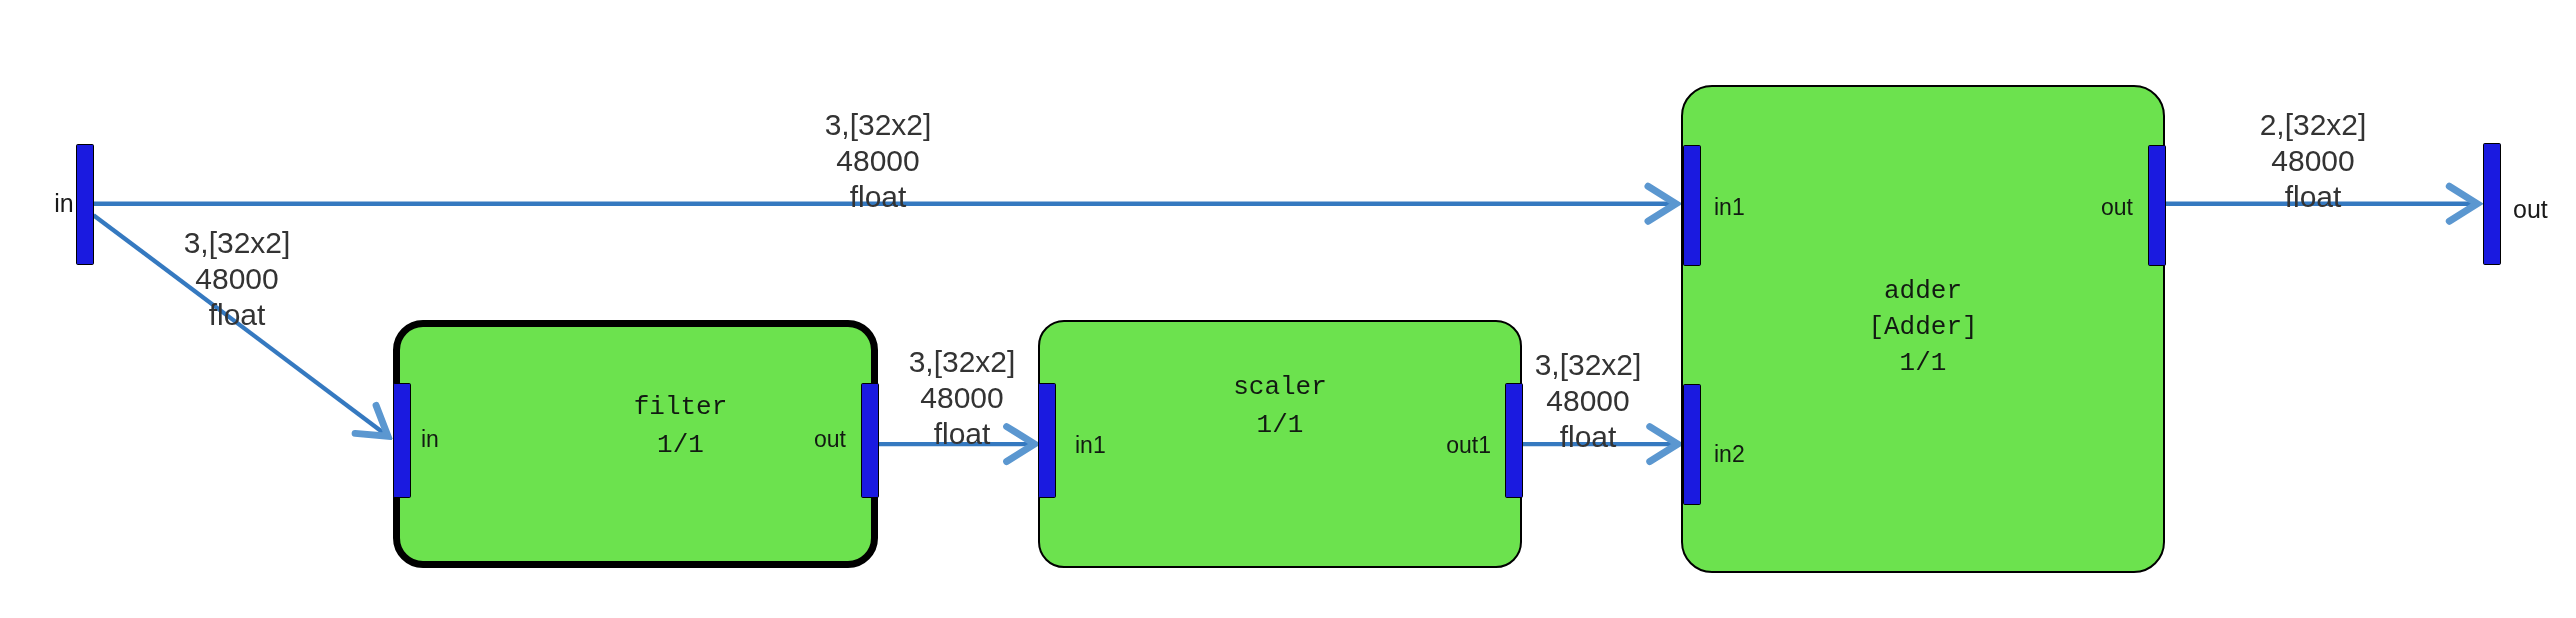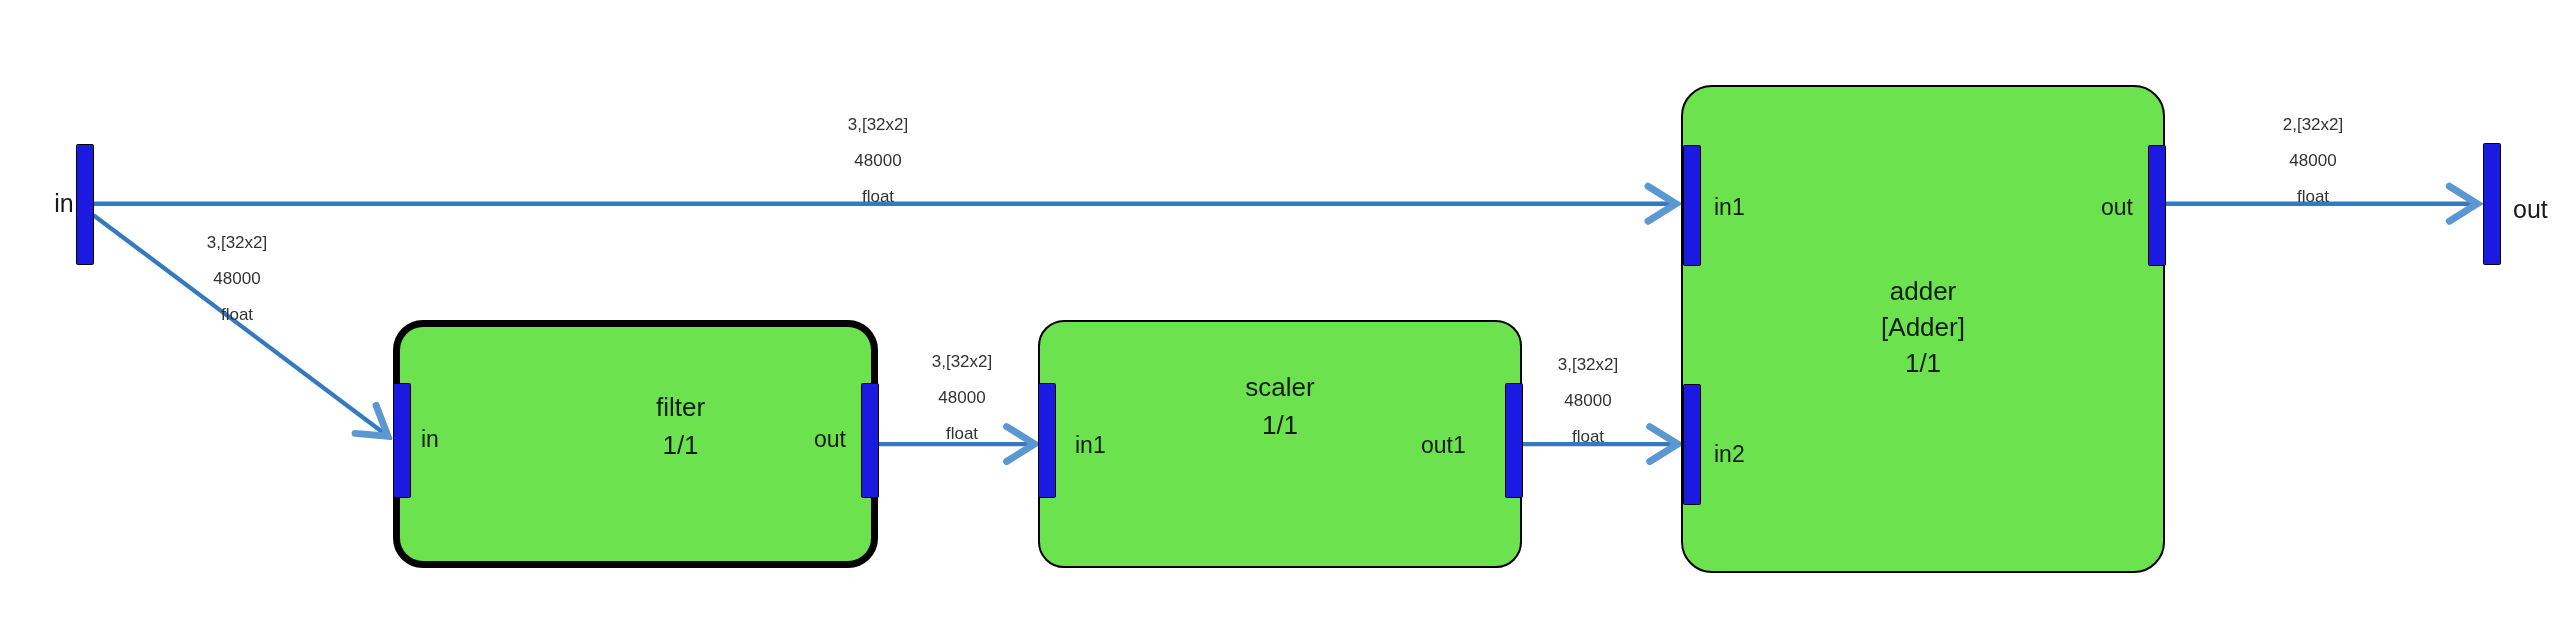--- a/index.html
+++ b/index.html
@@ -47,21 +47,21 @@
     position: absolute;
     text-align: center;
     font-size: 26px;
     line-height: 38px;
     color: #121a12;
     white-space: nowrap;
   }
   #title-filter { left: 393px; top: 388px; width: 575px; }
   #title-scaler { left: 1038px; top: 368px; width: 484px; }
   #title-adder  { left: 1681px; top: 273px; width: 484px; line-height: 36px; }
-  .block-title span { display: block; }
+  .block-title span { display: block; font-family: Liberation Mono, monospace; }
   .port {
     position: absolute;
     width: 17.5px;
     background: #1a1ae0;
     border: 1.7px solid #000000;
     box-sizing: border-box;
     border-radius: 1.7px;
   }
   #port-filter-in   { left: 393px;  top: 383px; height: 115px; }
   #port-filter-out  { left: 861px;  top: 383px; height: 115px; }
@@ -75,37 +75,37 @@
   .port-label {
     position: absolute;
     font-size: 23px;
     line-height: 26px;
     color: #121a12;
     white-space: nowrap;
   }
   #plabel-filter-in   { left: 421px;  top: 426px; width: 61px;  text-align: left; }
   #plabel-filter-out  { left: 778px;  top: 426px; width: 68px;  text-align: right; }
   #plabel-scaler-in1  { left: 1075px; top: 432px; width: 70px;  text-align: left; }
-  #plabel-scaler-out1 { left: 1421px; top: 432px; width: 70px;  text-align: left; }
+  #plabel-scaler-out1 { left: 1421px; top: 432px; width: 70px;  text-align: right; }
   #plabel-adder-in1   { left: 1714px; top: 194px; width: 70px;  text-align: left; }
   #plabel-adder-in2   { left: 1714px; top: 433px; width: 70px;  text-align: left; margin-top: 8px; }
   #plabel-adder-out   { left: 2063px; top: 194px; width: 70px;  text-align: right; }
   .term-label {
     position: absolute;
     font-size: 25px;
     line-height: 26px;
     color: #1a1a1a;
     white-space: nowrap;
   }
   #term-in-label  { left: 15.7px;   top: 190px; width: 58px; text-align: right; }
   #term-out-label { left: 2513px; top: 196px; width: 79px; text-align: left; }
   .edge-label {
     position: absolute;
     text-align: center;
-    font-size: 17px;
+    font-size: 30px;
     line-height: 36px;
     color: #333333;
     white-space: nowrap;
   }
   .edge-label span { display: block; }
   #elabel-0 { left: 782px;  top: 107px; width: 192px; }
   #elabel-1 { left: 141px;  top: 225px; width: 192px; }
   #elabel-2 { left: 866px;  top: 344px; width: 192px; }
   #elabel-3 { left: 1492px; top: 347px; width: 192px; }
   #elabel-4 { left: 2217px; top: 107px; width: 192px; }

